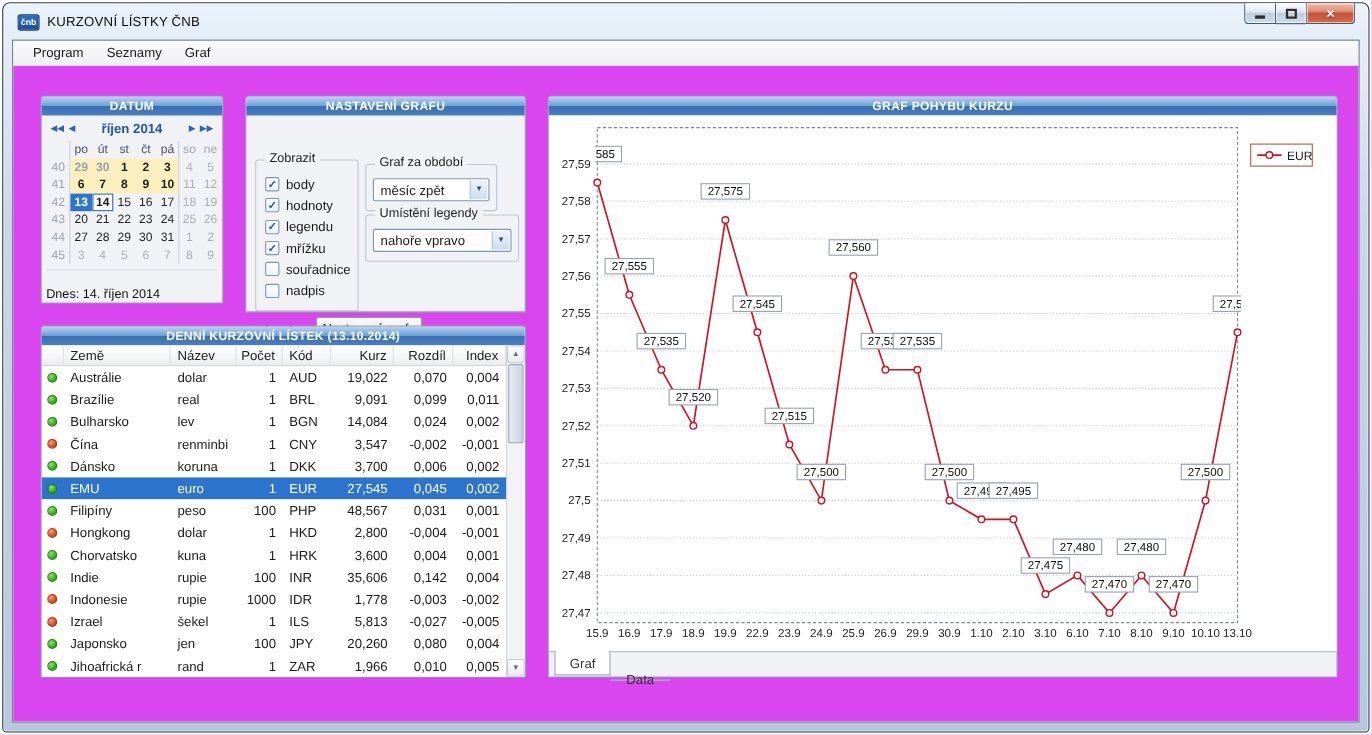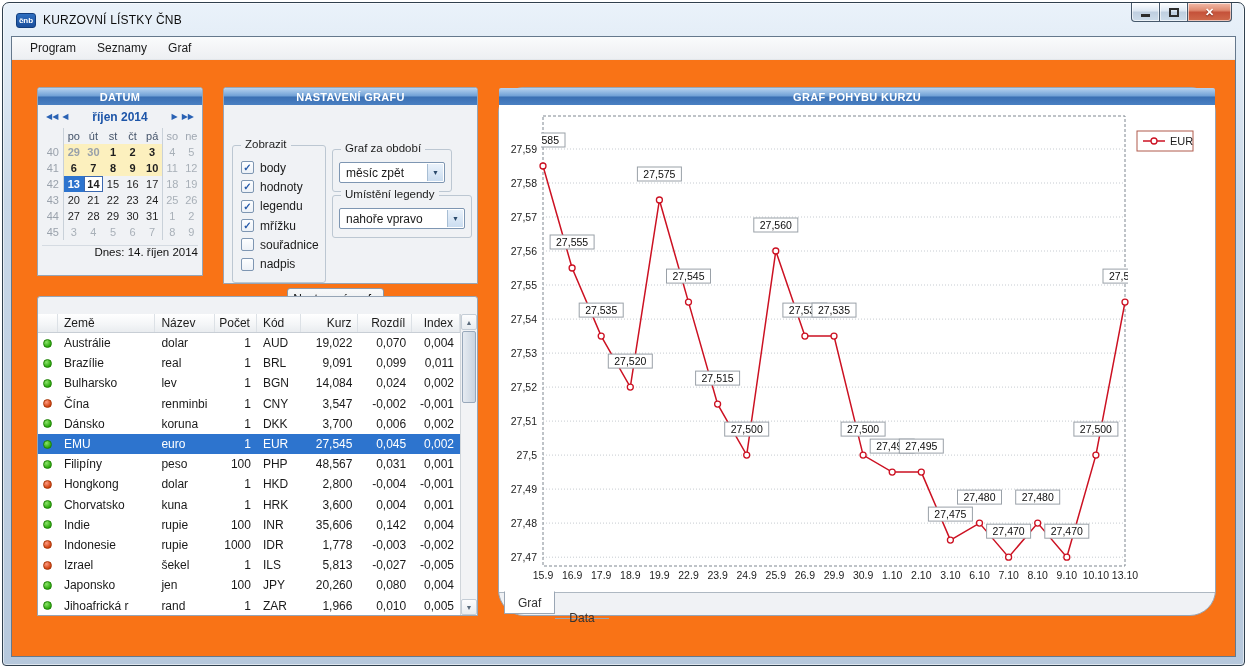--- a/index.html
+++ b/index.html
@@ -21,21 +21,21 @@
 .wbtn.max{width:27px;border-left:none;border-right:none;}
 .wbtn.close{width:45px;border-radius:0 0 4px 0;background:linear-gradient(180deg,#F3BBA9,#E08C72 40%,#C5523A 52%,#D06A4B);color:#fff;}
 .glyph-min{width:9px;height:3px;background:#2c2c2c;margin-top:7px;}
 .glyph-max{width:10px;height:9px;border:2px solid #2c2c2c;background:transparent;}
 .glyph-close{font-size:11px;font-weight:bold;color:#fff;text-shadow:0 1px 1px #7d2415;}
 
 .inner{position:absolute;left:8px;right:8px;top:33px;bottom:8px;background:#F0F2F5;border:1px solid #65788C;
   display:flex;flex-direction:column;overflow:hidden;}
 .menubar{height:23px;background:linear-gradient(#FAFBFC,#EDEFF2);display:flex;align-items:center;padding-left:8px;border-bottom:1px solid #E3E7EB;}
 .menu-item{padding:3px 10px;margin-right:1px;cursor:default;}
-.client{flex:1;position:relative;background:#f97316;}
+.client{flex:1;position:relative;background:#d946ef;}
 .statusbar{height:25px;border-top:1px solid #A9B5C0;background:linear-gradient(#FBFCFD,#E3E9F0);display:flex;align-items:stretch;font-size:12px;}
 .sb-sec{display:flex;align-items:center;padding:0 10px;border-right:1px solid #C3CCD5;box-shadow:1px 0 0 #fff;}
 .sb-sec:first-child{padding-left:26px;}
 .sb-fill{flex:1;border-right:none;box-shadow:none;}
 
 
 .panel{position:absolute;border:1px solid #96A5B6;background:#F0F2F5;border-radius:3px 3px 0 0;}
 .panel-hd{height:17px;background:linear-gradient(180deg,var(--hd-top) 0%,#6E9FD5 48%,var(--hd-bot) 52%,#4A80C2 100%);
   color:#fff;font-weight:bold;font-size:11px;display:flex;align-items:center;justify-content:center;letter-spacing:.3px;border-radius:2px 2px 0 0;}
 
@@ -48,21 +48,21 @@
 .cal-wn{color:#9AA2AC;border-right:1px solid #C9D1D9;justify-content:flex-end;padding-right:4px;}
 .cal-dh{color:#45546A;}
 .cal-dh.gray{color:#A0A8B2;}
 .wkstart{border-left:1px solid #C9D1D9;}
 .cal-day{color:#1e1e1e;cursor:default;}
 .cal-day.hl{background:var(--cal-hl);font-weight:bold;}
 .cal-day.prevm{color:#98A0AA;}
 .cal-day.gray{color:#A8B0B8;}
 .cal-day.selday{background:var(--sel);color:#fff;font-weight:bold;}
 .cal-day.today{border:1px solid #3A68B0;font-weight:bold;background:#fff;}
-.cal-today{text-align:right;margin:5px 4px 0;border-top:1px solid #D5DBE2;padding-top:0;font-size:11.5px;color:#111;}
+.cal-today{text-align:left;margin:5px 4px 0;border-top:1px solid #D5DBE2;padding-top:16px;font-size:11.5px;color:#111;}
 
 
 .rates-wrap{position:absolute;top:17px;left:0;right:0;bottom:0;display:flex;background:#fff;}
 .rates-main{flex:1;overflow:hidden;}
 .thead{display:flex;height:19px;border-bottom:1px solid #C8CED5;background:linear-gradient(#FFFFFF,#F3F5F7 60%,#E9ECEF);}
 .th{display:flex;align-items:center;padding:0 6px;border-right:1px solid #DCE1E6;color:#1c1c1c;overflow:hidden;white-space:nowrap;}
 .a-r{justify-content:flex-end;}
 .a-c{justify-content:center;padding:0!important;}
 .trow{display:flex;height:20.2px;align-items:center;background:#fff;}
 .trow .td{display:flex;align-items:center;height:100%;padding:0 6px;overflow:hidden;white-space:nowrap;}
@@ -265,20 +265,23 @@
               <span>nahoře vpravo</span>
               <span class="sel-arrow">▼</span>
             </div>
           </div>
           <div class="info-dne">Info dne</div>
           <button class="btn">Nastavení grafu</button>
         </div>
       </div>
 
       <div class="panel" style="left:25px;top:236px;width:441px;height:320px;">
+        <div class="panel-hd">
+            <span>DENNÍ KURZOVNÍ LÍSTEK  (13.10.2014)</span>
+          </div>
         <div class="rates-wrap">
           <div class="rates-main">
             <div class="thead">
                 <span class="th a-c" style="width:20px"></span>
                 <span class="th a-l" style="width:98px">Země</span>
                 <span class="th a-l" style="width:60px">Název</span>
                 <span class="th a-r" style="width:42px">Počet</span>
                 <span class="th a-l" style="width:44px">Kód</span>
                 <span class="th a-r" style="width:58px">Kurz</span>
                 <span class="th a-r" style="width:54px">Rozdíl</span>
@@ -458,21 +461,21 @@
           <div class="vscroll">
             <div class="sb-btn">▲</div>
             <div class="sb-track">
                 <div class="sb-thumb"></div>
               </div>
             <div class="sb-btn">▼</div>
           </div>
         </div>
       </div>
 
-      <div class="panel" style="left:486px;top:27px;width:718px;height:529px;border-radius:26px;">
+      <div class="panel" style="left:486px;top:27px;width:718px;height:529px;">
         <div class="panel-hd">
             <span>GRAF POHYBU KURZU</span>
           </div>
         <div class="chart-area">
           <svg id="chartsvg" width="714" height="484">
               <defs>
                 <clipPath id="plotclip">
                   <rect x="42" y="0" width="587" height="459"></rect>
                 </clipPath>
               </defs>

